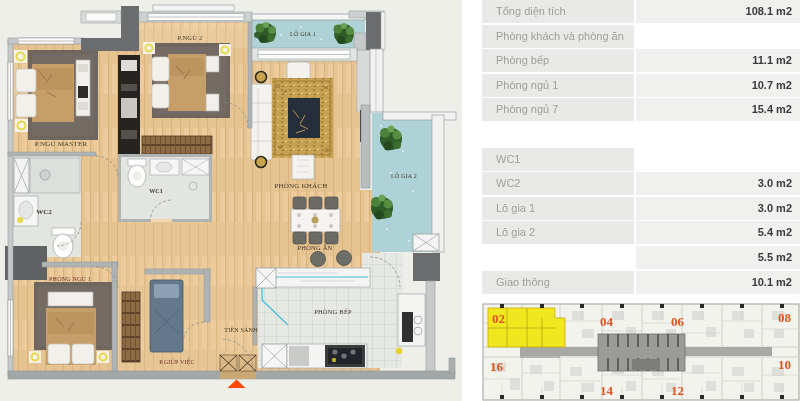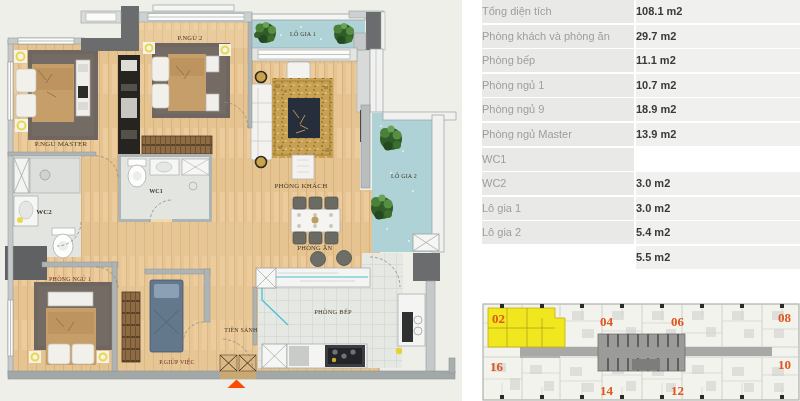--- a/index.html
+++ b/index.html
@@ -1,21 +1,21 @@
 <!DOCTYPE html>
 <html><head>
 <meta charset="utf-8">
 <style>
   html,body{margin:0;padding:0;}
   body{width:800px;height:401px;position:relative;background:#ffffff;font-family:"Liberation Sans",sans-serif;overflow:hidden;}
   #planarea{position:absolute;left:0;top:0;width:462px;height:401px;background:#84cc16;}
   #tablearea{position:absolute;left:482px;top:0;width:318px;height:297px;}
   .row{position:absolute;left:0;width:318px;height:23px;}
-  .lab{position:absolute;left:0;top:0;width:152px;height:23px;background:#e9e9e7;color:#9e9e9c;font-size:11px;line-height:23px;box-sizing:border-box;}
-  .val{position:absolute;left:154px;top:0;width:164px;height:23px;background:#f0f0ee;color:#3a3a3a;font-weight:bold;font-size:11px;line-height:23px;text-align:left;padding-right:8px;box-sizing:border-box;}
+  .lab{position:absolute;left:0;top:0;width:152px;height:23px;background:#e9e9e7;color:#9e9e9c;font-size:11px;line-height:23px;padding-left:14px;box-sizing:border-box;}
+  .val{position:absolute;left:154px;top:0;width:164px;height:23px;background:#f0f0ee;color:#3a3a3a;font-weight:bold;font-size:11px;line-height:23px;text-align:right;padding-right:8px;box-sizing:border-box;}
   #bldg{position:absolute;left:482px;top:303px;width:318px;height:98px;}
 </style>
 </head>
 <body>
 
 <div id="planarea">
 <svg width="481" height="401" viewBox="0 0 481 401">
 <defs>
 <pattern id="wood" width="9" height="64" patternUnits="userSpaceOnUse">
   <rect width="9" height="64" fill="#e6c492"></rect>
@@ -504,42 +504,37 @@
 
 <div id="tablearea">
 
   <div class="row" style="top:0px">
       <div class="lab">Tổng diện tích</div>
       <div class="val">108.1 m2</div>
     </div>
 
   <div class="row" style="top:24.6px">
       <div class="lab">Phòng khách và phòng ăn</div>
-      <div class="val">29.7 m2</div>
     </div>
 
   <div class="row" style="top:49.2px">
       <div class="lab">Phòng bếp</div>
       <div class="val">11.1 m2</div>
     </div>
 
   <div class="row" style="top:73.8px">
       <div class="lab">Phòng ngủ 1</div>
       <div class="val">10.7 m2</div>
     </div>
 
   <div class="row" style="top:98.4px">
-      <div class="lab">Phòng ngủ 9</div>
-      <div class="val">18.9 m2</div>
-    </div>
-
-  <div class="row" style="top:123px">
-      <div class="lab">Phòng ngủ Master</div>
-      <div class="val">13.9 m2</div>
-    </div>
+      <div class="lab">Phòng ngủ 7</div>
+      <div class="val">15.4 m2</div>
+    </div>
+
 
   <div class="row" style="top:147.6px">
       <div class="lab">WC1</div>
     </div>
 
   <div class="row" style="top:172.2px">
       <div class="lab">WC2</div>
       <div class="val">3.0 m2</div>
     </div>
 
@@ -550,20 +545,24 @@
 
   <div class="row" style="top:221.4px">
       <div class="lab">Lô gia 2</div>
       <div class="val">5.4 m2</div>
     </div>
 
   <div class="row" style="top:246px">
       <div class="val">5.5 m2</div>
     </div>
 
+  <div class="row" style="top:270.6px">
+      <div class="lab">Giao thông</div>
+      <div class="val">10.1 m2</div>
+    </div>
 </div>
 
 <svg id="bldg" width="318" height="98" viewBox="0 0 318 98">
 
 <rect x="1" y="1" width="316" height="96" fill="#f3f3ee" stroke="#b0b0aa" stroke-width="1.2"></rect>
 
 <g stroke="#c9c9c2" stroke-width="0.8" fill="none">
 <path d="M40,2 V43 M78,2 V43 M120,2 V43 M160,2 V43 M200,2 V43 M240,2 V43 M280,2 V43"></path>
 <path d="M40,55 V96 M78,55 V96 M120,55 V96 M160,55 V96 M200,55 V96 M240,55 V96 M280,55 V96"></path>
 <path d="M2,44 H316 M2,54 H316"></path>

